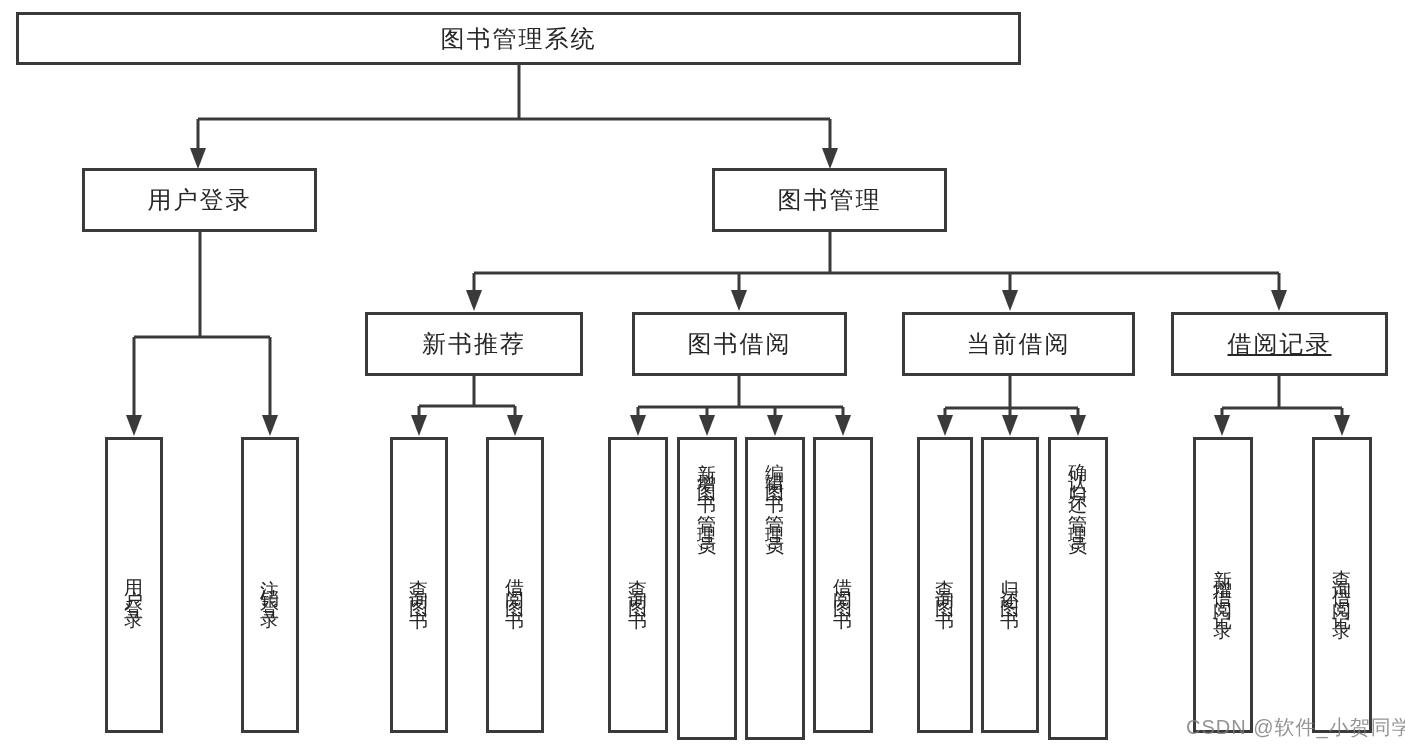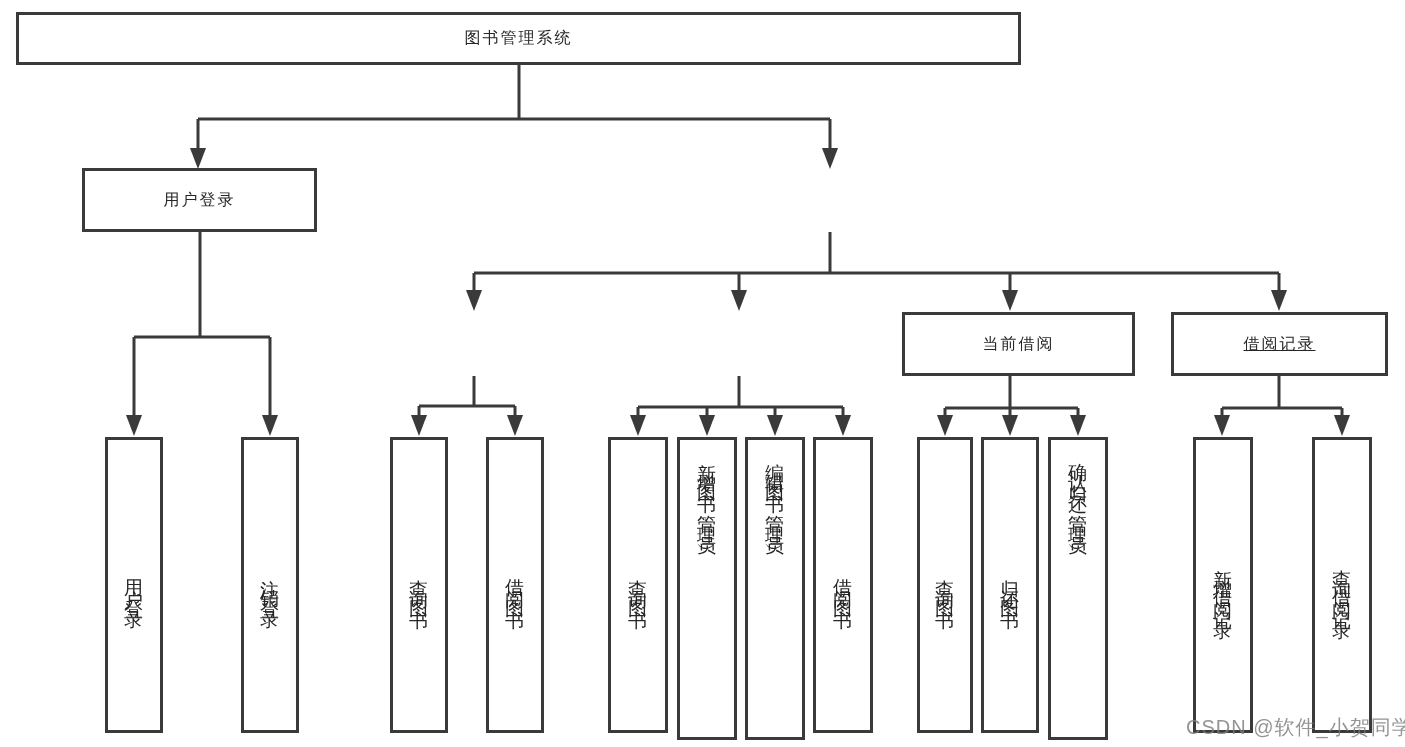--- a/index.html
+++ b/index.html
@@ -19,21 +19,21 @@
   #wires{position:absolute;left:0;top:0;width:1405px;height:747px;z-index:1;}
   #wires path{stroke:var(--line);stroke-width:3;fill:none;}
   #wires polygon{fill:var(--line);stroke:none;}
   .node{
     position:absolute;
     box-sizing:border-box;
     border:3px solid var(--line);
     background:#fff;
     display:flex;align-items:center;justify-content:center;
     z-index:2;
-    font-size:16px;
+    font-size:24px;
   }
   .node.h{letter-spacing:2px;white-space:nowrap;}
   .node.leaf{
     writing-mode:vertical-rl;
     text-orientation:mixed;
     letter-spacing:0.55em;
     font-size:19px;
     line-height:1;
   }
   .node.leaf.tall{justify-content:flex-start;padding-top:8px;}
@@ -85,21 +85,24 @@
         <polygon points="1010,436 1002,415 1018,415"></polygon>
         <polygon points="1078,436 1070,415 1086,415"></polygon>
         <polygon points="1222,436 1214,415 1230,415"></polygon>
         <polygon points="1342,436 1334,415 1350,415"></polygon>
       </g>
   </svg>
 
   <div class="node h" style="left:16px;top:12px;width:1005px;height:53px;">图书管理系统</div>
 
   <div class="node h" style="left:82px;top:168px;width:235px;height:64px;">用户登录</div>
+  <div class="node h" style="left:712px;top:168px;width:235px;height:64px;">图书管理</div>
 
+  <div class="node h" style="left:365px;top:312px;width:218px;height:64px;">新书推荐</div>
+  <div class="node h" style="left:632px;top:312px;width:215px;height:64px;">图书借阅</div>
   <div class="node h" style="left:902px;top:312px;width:233px;height:64px;">当前借阅</div>
   <div class="node h" style="left:1171px;top:312px;width:217px;height:64px;text-decoration:underline;">借阅记录</div>
 
   <div class="node leaf" style="left:105px;top:437px;width:58px;height:296px;">用户登录</div>
   <div class="node leaf" style="left:241px;top:437px;width:58px;height:296px;">注销登录</div>
 
   <div class="node leaf" style="left:390px;top:437px;width:58px;height:296px;">查询图书</div>
   <div class="node leaf" style="left:486px;top:437px;width:58px;height:296px;">借阅图书</div>
 
   <div class="node leaf" style="left:608px;top:437px;width:60px;height:296px;">查询图书</div>

